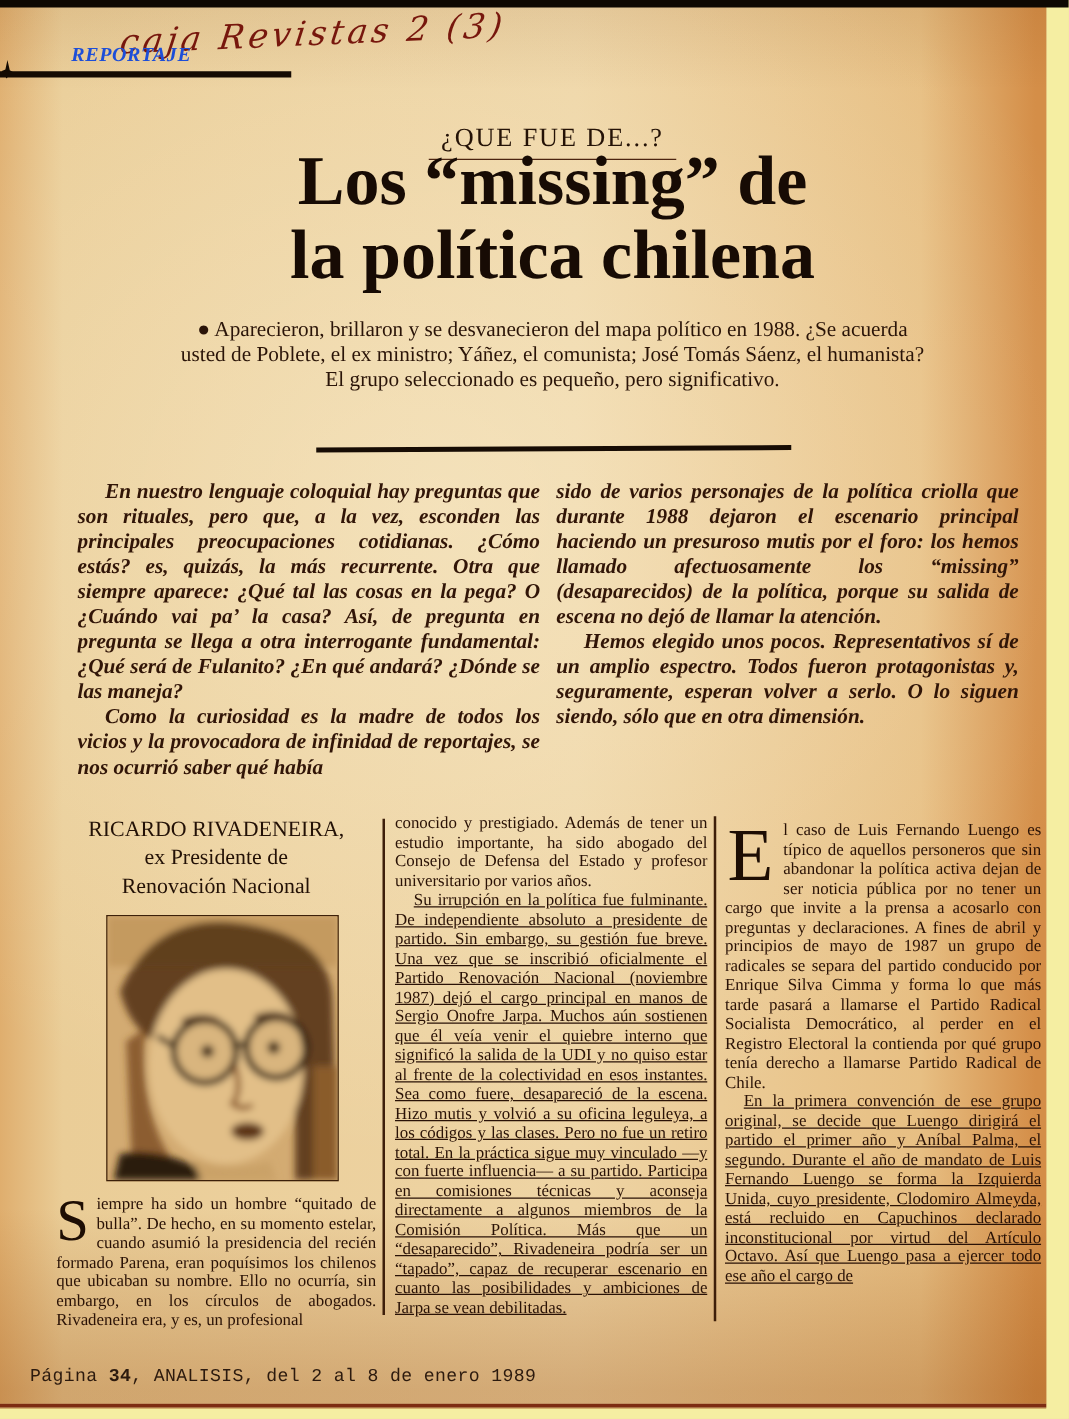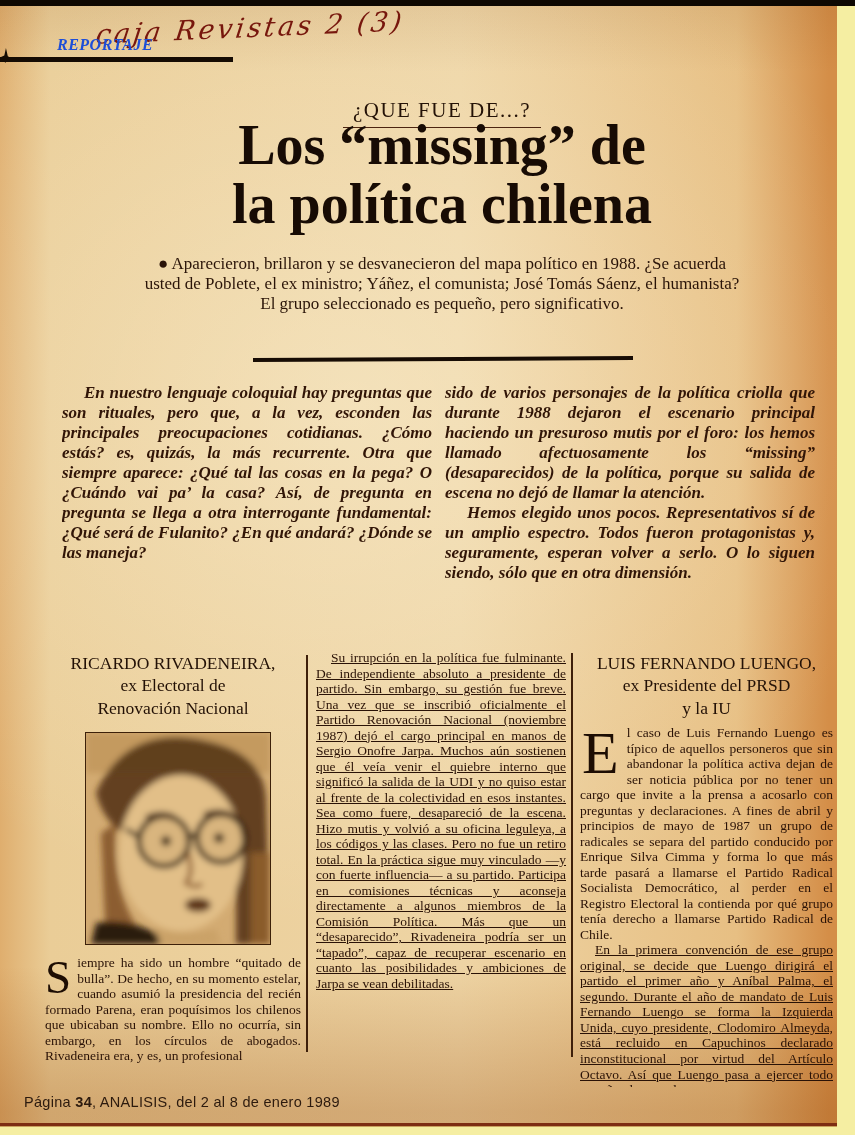--- a/index.html
+++ b/index.html
@@ -83,21 +83,21 @@
   }
 
   .body-text{font-size:13.5px;line-height:1.15;text-align:justify;color:#2a1206;}
   .body-text p{margin:0;}
   .body-text p.ind{text-indent:15px;text-decoration:underline;}
   .dropcap-s{float:left;font-size:47px;line-height:38px;padding:3px 6px 0 0;color:#1d0d03;}
   .dropcap-e{float:left;font-size:60px;line-height:48px;padding:4px 8px 0 2px;color:#1d0d03;}
 
   .footer{
     position:absolute;left:24px;top:1094px;
-    font-family:Liberation Sans, sans-serif;
+    font-family:Liberation Mono, monospace;
     font-size:14.5px;color:#2c1a0e;letter-spacing:0.3px;text-align:center;
   }
   .footer b{font-weight:bold;}
 </style>
 </head>
 <body>
 
 <div class="scan">
   <div class="paper"></div>
   <div class="topbar"></div>
@@ -119,31 +119,32 @@
 
   <div class="lead">
     <span>●</span>
     <span>Aparecieron, brillaron y se desvanecieron del mapa político en 1988. ¿Se acuerda usted de Poblete, el ex ministro; Yáñez, el comunista; José Tomás Sáenz, el humanista? El grupo seleccionado es pequeño, pero significativo.</span>
   </div>
   <div class="lead-rule"></div>
 
   <div class="intro">
     <div class="intro-col">
       <p class="ind">En nuestro lenguaje coloquial hay preguntas que son rituales, pero que, a la vez, esconden las principales preocupaciones cotidianas. ¿Cómo estás? es, quizás, la más recurrente. Otra que siempre aparece: ¿Qué tal las cosas en la pega? O ¿Cuándo vai pa’ la casa? Así, de pregunta en pregunta se llega a otra interrogante fundamental: ¿Qué será de Fulanito? ¿En qué andará? ¿Dónde se las maneja?</p>
+      <p class="ind">Como la curiosidad es la madre de todos los vicios y la provocadora de infinidad de reportajes, se nos ocurrió saber qué había</p>
     </div>
     <div class="intro-col">
       <p>sido de varios personajes de la política criolla que durante 1988 dejaron el escenario principal haciendo un presuroso mutis por el foro: los hemos llamado afectuosamente los “missing” (desaparecidos) de la política, porque su salida de escena no dejó de llamar la atención.</p>
       <p class="ind">Hemos elegido unos pocos. Representativos sí de un amplio espectro. Todos fueron protagonistas y, seguramente, esperan volver a serlo. O lo siguen siendo, sólo que en otra dimensión.</p>
     </div>
   </div>
 
   <div class="col-left">
     <h2 class="profile-heading">
       <span>RICARDO RIVADENEIRA,</span>
-      <span>ex Electoral de</span>
+      <span>ex Presidente de</span>
       <span>Renovación Nacional</span>
     </h2>
     <div class="photo-frame">
       <svg width="184" height="211" viewBox="0 0 184 211">
         <defs>
             <filter id="soft" x="-20%" y="-20%" width="140%" height="140%">
               <feGaussianBlur stdDeviation="3"></feGaussianBlur>
             </filter>
           </defs>
         <rect x="0" y="0" width="184" height="211" fill="#d3ab72"></rect>
@@ -171,32 +172,28 @@
     </div>
     <div class="body-text">
       <p><span class="dropcap-s">S</span><span>iempre ha sido un hombre “quitado de bulla”. De hecho, en su momento estelar, cuando asumió la presidencia del recién formado Parena, eran poquísimos los chilenos que ubicaban su nombre. Ello no ocurría, sin embargo, en los círculos de abogados. Rivadeneira era, y es, un profesional</span></p>
     </div>
   </div>
 
   <div class="vdiv vdiv1"></div>
 
   <div class="col-mid">
     <div class="body-text">
+      <p>conocido y prestigiado. Además de tener un estudio importante, ha sido abogado del Consejo de Defensa del Estado y profesor universitario por varios años.</p>
       <p class="ind">Su irrupción en la política fue fulminante. De independiente absoluto a presidente de partido. Sin embargo, su gestión fue breve. Una vez que se inscribió oficialmente el Partido Renovación Nacional (noviembre 1987) dejó el cargo principal en manos de Sergio Onofre Jarpa. Muchos aún sostienen que él veía venir el quiebre interno que significó la salida de la UDI y no quiso estar al frente de la colectividad en esos instantes. Sea como fuere, desapareció de la escena. Hizo mutis y volvió a su oficina leguleya, a los códigos y las clases. Pero no fue un retiro total. En la práctica sigue muy vinculado —y con fuerte influencia— a su partido. Participa en comisiones técnicas y aconseja directamente a algunos miembros de la Comisión Política. Más que un “desaparecido”, Rivadeneira podría ser un “tapado”, capaz de recuperar escenario en cuanto las posibilidades y ambiciones de Jarpa se vean debilitadas.</p>
     </div>
   </div>
 
   <div class="vdiv vdiv2"></div>
 
   <div class="col-right">
-    <h2 class="profile-heading">
-      <span>LUIS FERNANDO LUENGO,</span>
-      <span>ex Presidente del PRSD</span>
-      <span>y la IU</span>
-    </h2>
     <div class="body-text" style="margin-top:6px;">
       <p><span class="dropcap-e">E</span><span>l caso de Luis Fernando Luengo es típico de aquellos personeros que sin abandonar la política activa dejan de ser noticia pública por no tener un cargo que invite a la prensa a acosarlo con preguntas y declaraciones. A fines de abril y principios de mayo de 1987 un grupo de radicales se separa del partido conducido por Enrique Silva Cimma y forma lo que más tarde pasará a llamarse el Partido Radical Socialista Democrático, al perder en el Registro Electoral la contienda por qué grupo tenía derecho a llamarse Partido Radical de Chile.</span></p>
       <p class="ind">En la primera convención de ese grupo original, se decide que Luengo dirigirá el partido el primer año y Aníbal Palma, el segundo. Durante el año de mandato de Luis Fernando Luengo se forma la Izquierda Unida, cuyo presidente, Clodomiro Almeyda, está recluido en Capuchinos declarado inconstitucional por virtud del Artículo Octavo. Así que Luengo pasa a ejercer todo ese año el cargo de</p>
     </div>
   </div>
 
   <div class="footer">
     <span>Página </span><b>34</b><span>, ANALISIS, del 2 al 8 de enero 1989</span>
   </div>
 </div>

